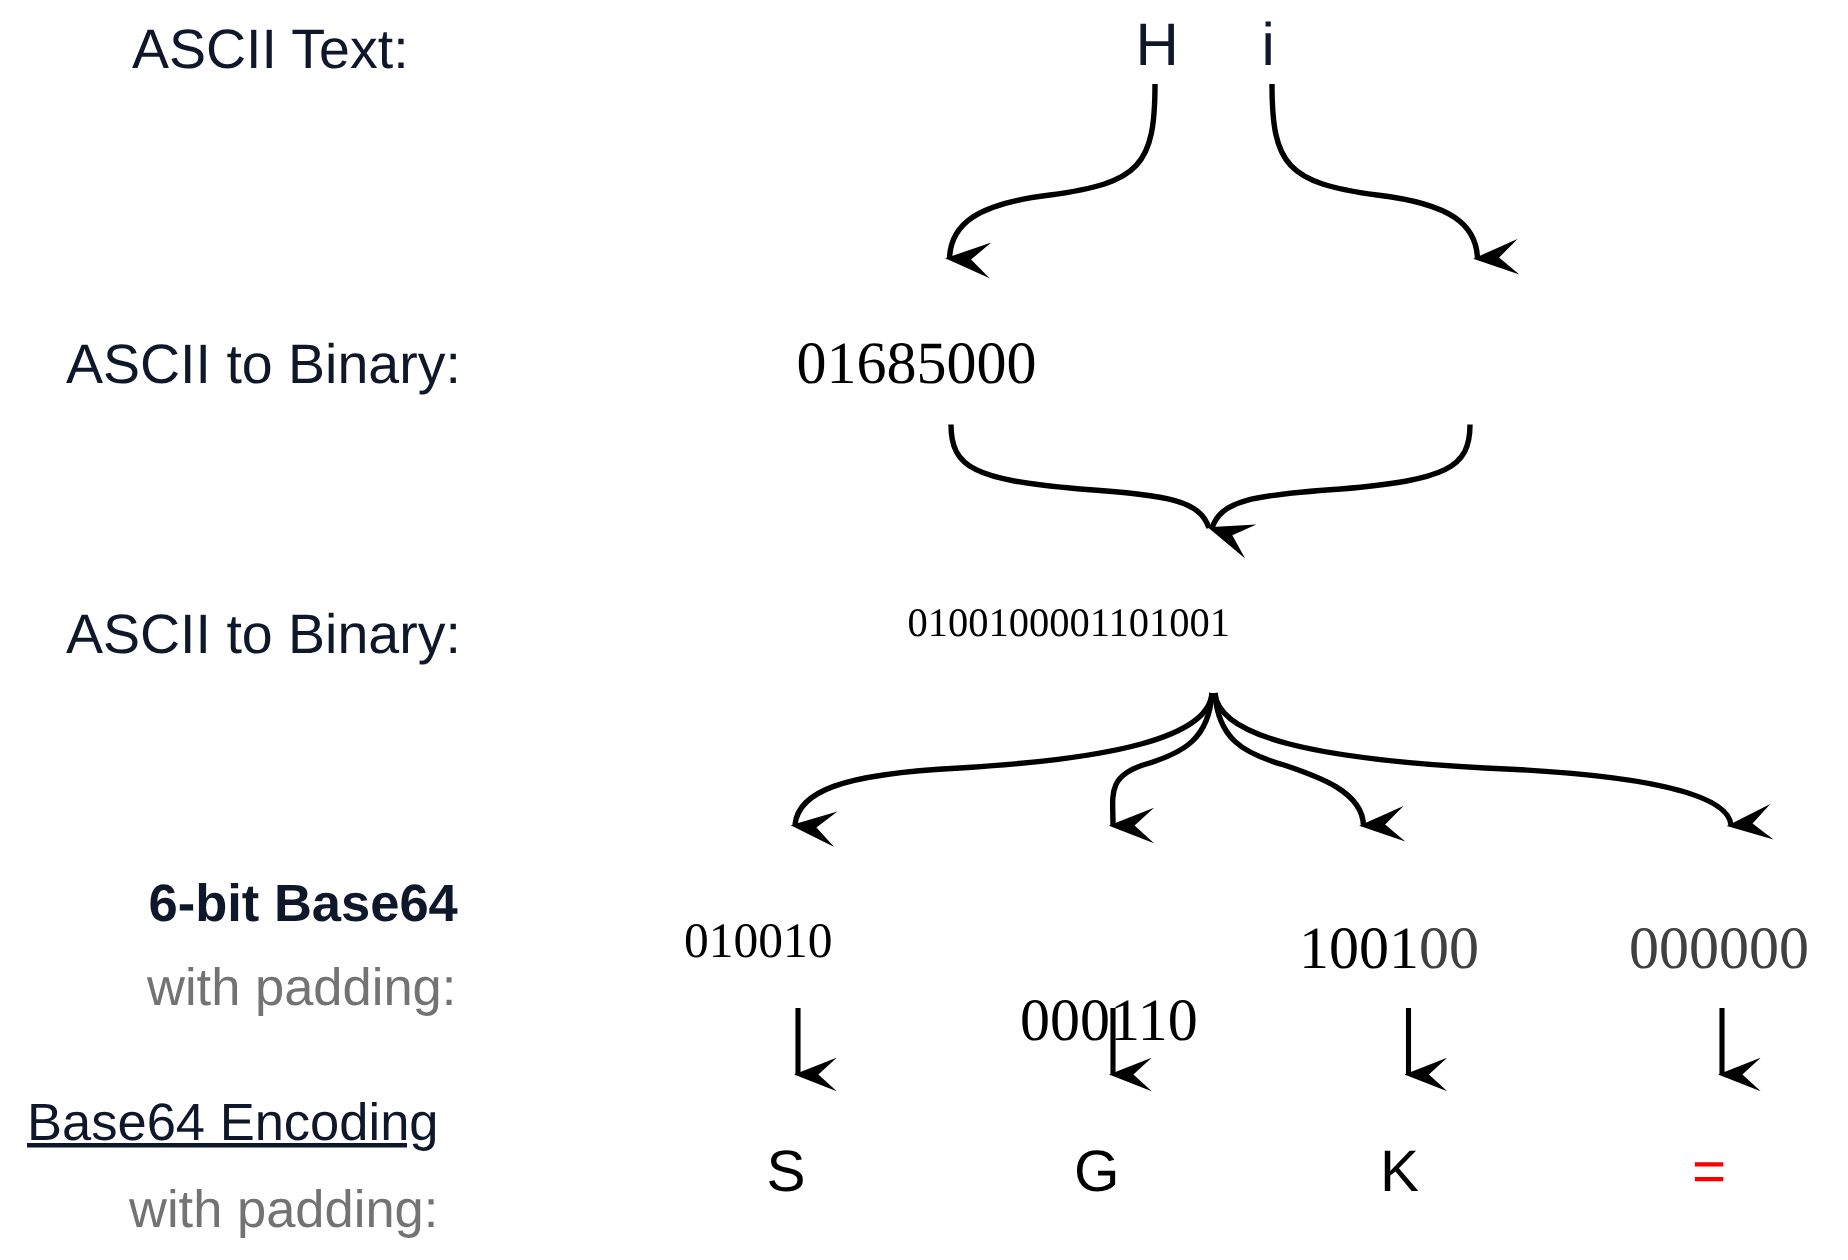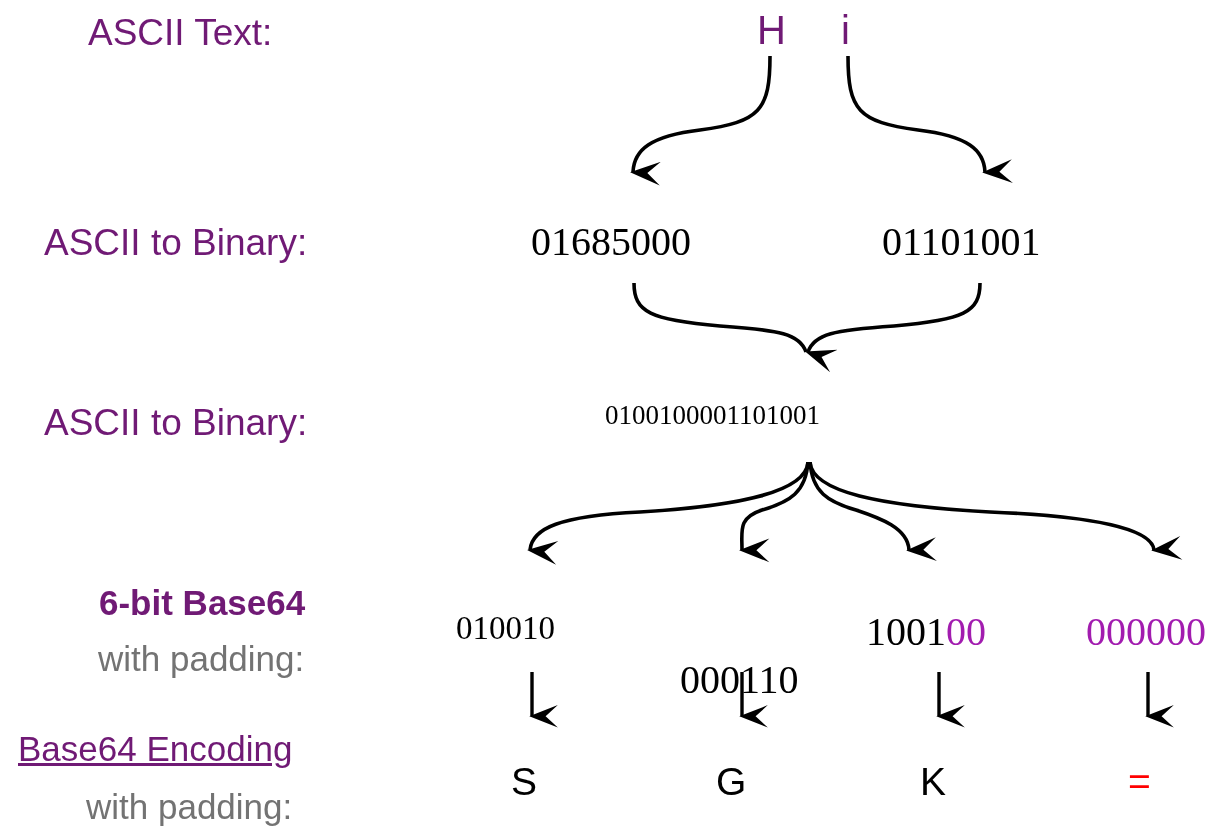--- a/index.html
+++ b/index.html
@@ -13,35 +13,35 @@
   }
   #diagram-root {
     position: relative;
     width: 1232px;
     height: 840px;
     background: #ffffff;
     overflow: hidden;
   }
   .lbl {
     position: absolute;
-    color: #701a75;
+    color: #0f172a;
     font-family: "Liberation Sans", sans-serif;
     white-space: nowrap;
     line-height: 1;
   }
   .lbl.red { color: #737373; }
   .mono {
     position: absolute;
     color: #000000;
     font-family: "Liberation Serif", serif;
     white-space: nowrap;
     line-height: 1;
     letter-spacing: 0px;
   }
-  .mono .pad { color: #a21caf; }
+  .mono .pad { color: #404040; }
   .charout {
     position: absolute;
     color: #000000;
     font-family: "Liberation Sans", sans-serif;
     white-space: nowrap;
     line-height: 1;
   }
   .charout.red { color: #ff0000; }
   #arrow-layer {
     position: absolute;
@@ -121,21 +121,20 @@
   <div class="lbl" id="label-sixbit-line1">6-bit Base64</div>
   <div class="lbl red" id="label-sixbit-line2">with padding:</div>
 
   <div class="lbl" id="label-b64-line1">Base64 Encoding</div>
   <div class="lbl red" id="label-b64-line2">with padding:</div>
 
   <div class="lbl" id="char-H">H</div>
   <div class="lbl" id="char-i">i</div>
 
   <div class="mono" id="bin-H">01685000</div>
-  <div class="mono" id="bin-i">01101001</div>
 
   <div class="mono" id="bin-joined">0100100001101001</div>
 
   <div class="mono" id="group-0">
     <span class="data">010010</span><span class="pad"></span>
   </div>
   <div class="mono" id="group-1">
     <span class="data">000110</span><span class="pad"></span>
   </div>
   <div class="mono" id="group-2">

